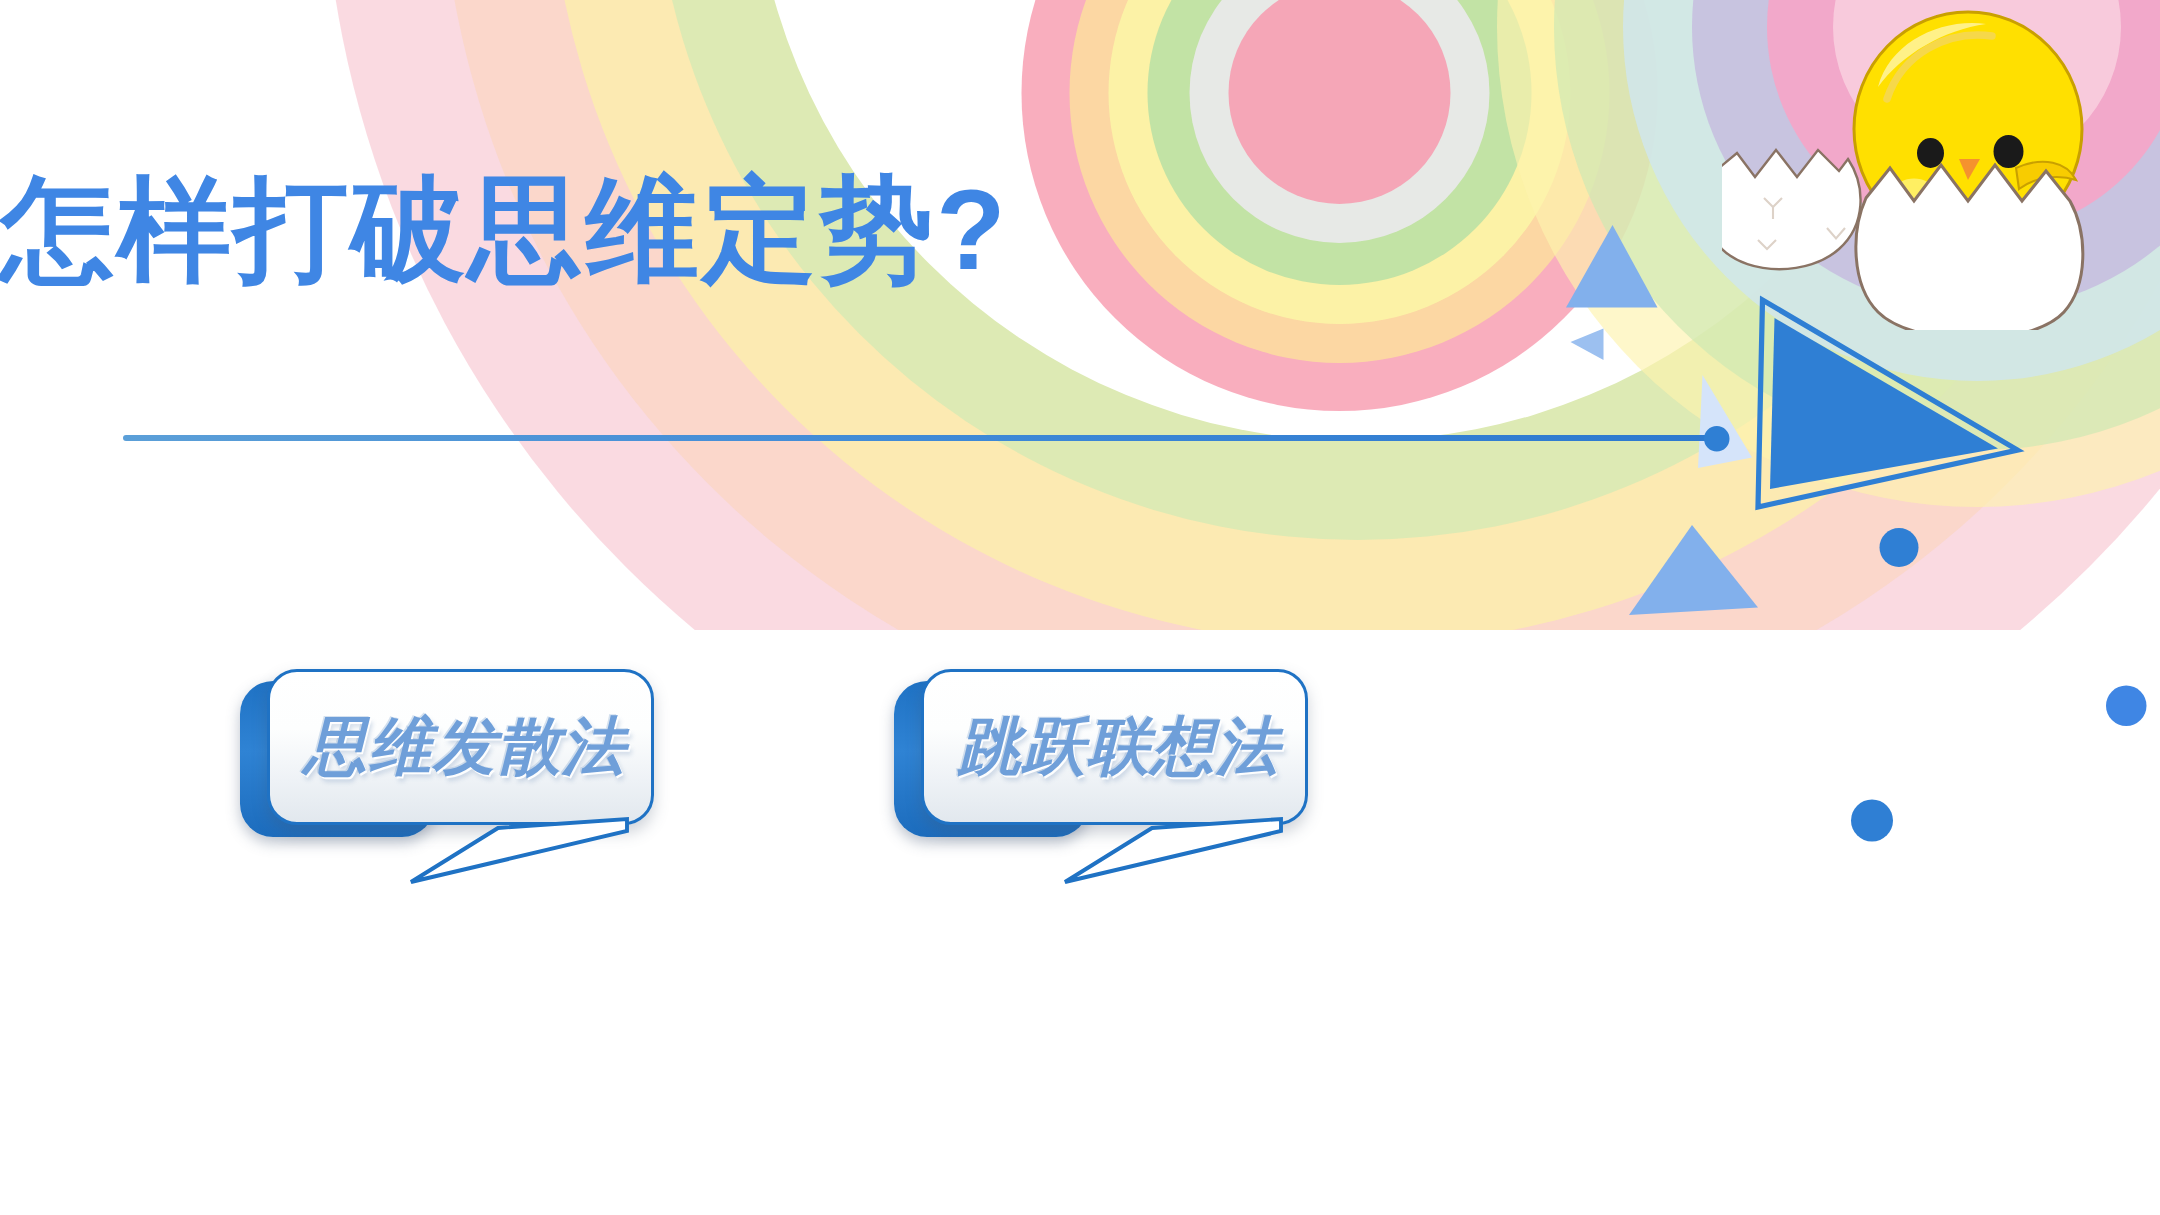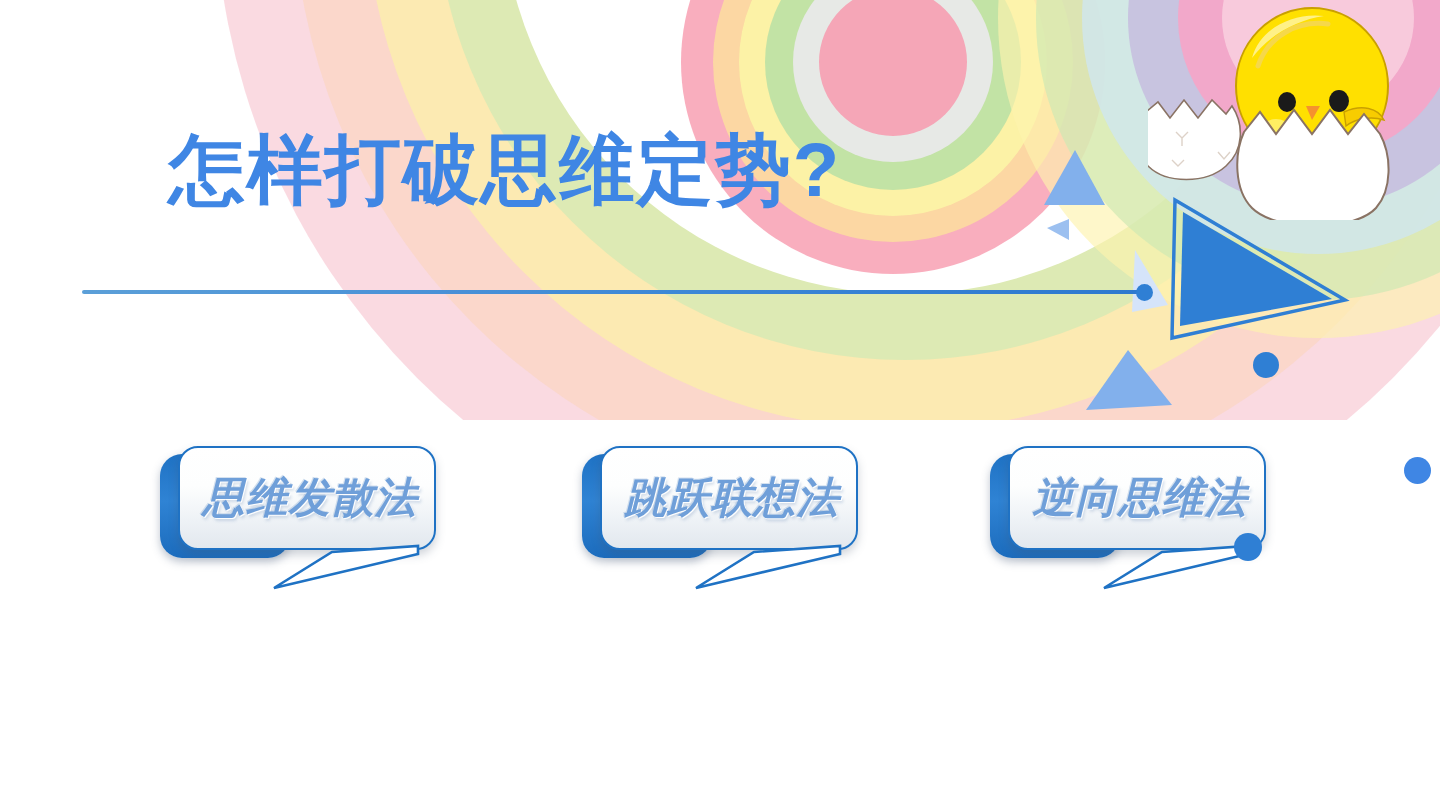--- a/index.html
+++ b/index.html
@@ -23,23 +23,23 @@
   .deco-layer {
     position: absolute;
     inset: 0;
     pointer-events: none;
   }
 
   
   #title-block {
     position: absolute;
     left: 0;
-    top: 132px;
+    top: 116px;
     width: 1010px;
-    text-align: center;
+    text-align: left;
     z-index: 20;
   }
   #slide-title {
     display: inline-block;
     font-size: 76px;
     font-weight: 700;
     letter-spacing: 2px;
     color: #3f86e4;
     line-height: 1;
     white-space: nowrap;
@@ -131,21 +131,21 @@
   
   .bubble-tail {
     position: absolute;
     left: 110px;
     top: 98px;
     width: 155px;
     height: 50px;
   }
 
   #bubble-1 { left: 160px; top: 446px; }
-  #bubble-2 { left: 582px; top: 446px; text-align: center; }
+  #bubble-2 { left: 596px; top: 446px; text-align: center; }
   #bubble-3 { left: 990px; top: 446px; }
 
   #bubble-3-dot {
     position: absolute;
     left: 1234px;
     top: 533px;
     width: 28px;
     height: 28px;
     border-radius: 50%;
     background: #2f7fd4;
@@ -278,24 +278,15 @@
   <div class="bubble" id="bubble-2">
     <div class="bubble-back"></div>
     <div class="bubble-front">
       <span class="bubble-label">跳跃联想法</span>
     </div>
     <svg class="bubble-tail" viewBox="0 0 155 50">
       <polygon points="148,2 148,10 4,44 62,8" fill="#ffffff" stroke="#1f72c4" stroke-width="2.6"></polygon>
     </svg>
   </div>
 
-  <div class="bubble" id="bubble-3">
-    <div class="bubble-back"></div>
-    <div class="bubble-front">
-      <span class="bubble-label">逆向思维法</span>
-    </div>
-    <svg class="bubble-tail" viewBox="0 0 155 50">
-      <polygon points="148,2 148,10 4,44 62,8" fill="#ffffff" stroke="#1f72c4" stroke-width="2.6"></polygon>
-    </svg>
-  </div>
   <div id="bubble-3-dot"></div>
 
 </div>
 
 </body></html>

